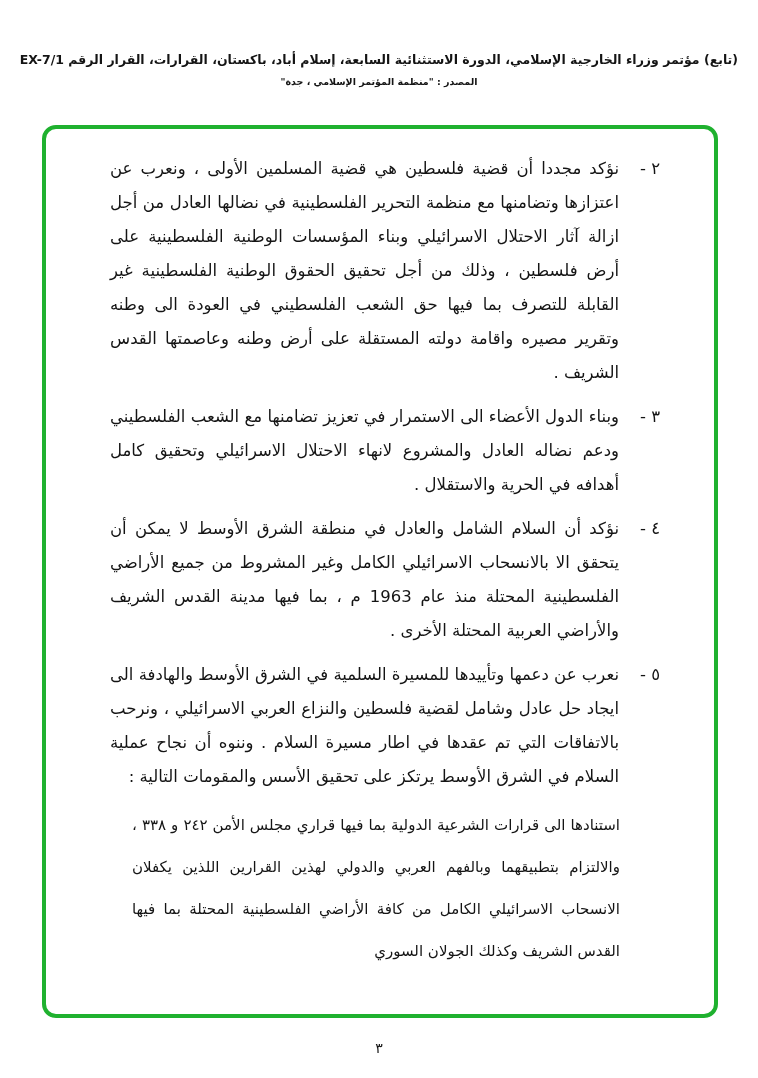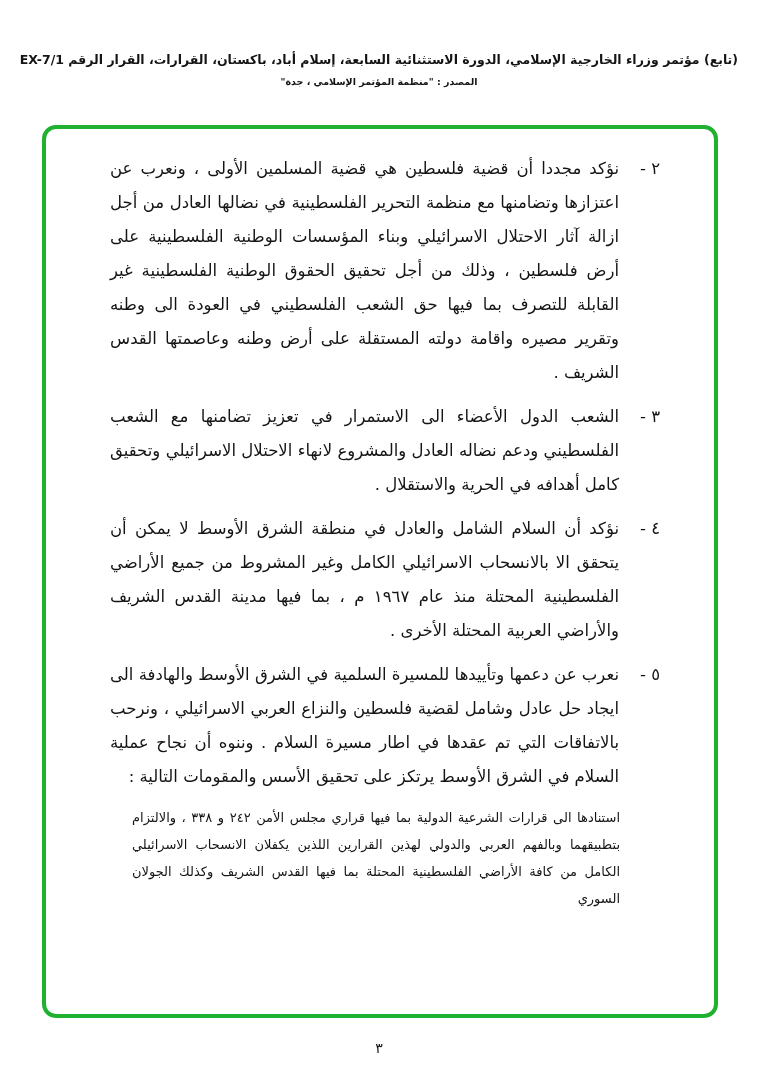--- a/index.html
+++ b/index.html
@@ -77,22 +77,22 @@
   }
   .bold {
     font-weight: normal;
   }
   .section-heading {
     font-size: 21px;
     font-weight: bold;
     margin: 18px 40px 14px 0;
   }
   .section-paragraph {
-    font-size: 13px;
-    line-height: 27px;
+    font-size: 15px;
+    line-height: 42px;
     text-align: justify;
     margin: 0 40px 0 22px;
   }
   .page-number {
     position: absolute;
     bottom: 22px;
     left: 0;
     right: 0;
     text-align: center;
     font-size: 14px;
@@ -112,26 +112,26 @@
 
   <div class="content">
 
     <div class="item">
       <div class="item-number">٢ -</div>
       <div class="item-text"><span class="bold">نؤكد</span><span> مجددا أن قضية فلسطين هي قضية المسلمين الأولى ، </span><span class="bold">ونعرب</span><span> عن اعتزازها وتضامنها مع منظمة التحرير الفلسطينية في نضالها العادل من أجل ازالة آثار الاحتلال الاسرائيلي وبناء المؤسسات الوطنية الفلسطينية على أرض فلسطين ، وذلك من أجل تحقيق الحقوق الوطنية الفلسطينية غير القابلة للتصرف بما فيها حق الشعب الفلسطيني في العودة الى وطنه وتقرير مصيره واقامة دولته المستقلة على أرض وطنه وعاصمتها القدس الشريف .</span></div>
     </div>
 
     <div class="item">
       <div class="item-number">٣ -</div>
-      <div class="item-text"><span class="bold">الشعب</span><span> الدول الأعضاء الى الاستمرار في تعزيز تضامنها مع الشعب الفلسطيني ودعم نضاله العادل والمشروع لانهاء الاحتلال الاسرائيلي وتحقيق كامل أهدافه في الحرية والاستقلال .</span></div>
+      <div class="item-text"><span class="bold">وبناء</span><span> الدول الأعضاء الى الاستمرار في تعزيز تضامنها مع الشعب الفلسطيني ودعم نضاله العادل والمشروع لانهاء الاحتلال الاسرائيلي وتحقيق كامل أهدافه في الحرية والاستقلال .</span></div>
     </div>
 
     <div class="item">
       <div class="item-number">٤ -</div>
-      <div class="item-text"><span class="bold">نؤكد</span><span> أن السلام الشامل والعادل في منطقة الشرق الأوسط لا يمكن أن يتحقق الا بالانسحاب الاسرائيلي الكامل وغير المشروط من جميع الأراضي الفلسطينية المحتلة منذ عام ١٩٦٧ م ، بما فيها مدينة القدس الشريف والأراضي العربية المحتلة الأخرى .</span></div>
+      <div class="item-text"><span class="bold">نؤكد</span><span> أن السلام الشامل والعادل في منطقة الشرق الأوسط لا يمكن أن يتحقق الا بالانسحاب الاسرائيلي الكامل وغير المشروط من جميع الأراضي الفلسطينية المحتلة منذ عام 1963 م ، بما فيها مدينة القدس الشريف والأراضي العربية المحتلة الأخرى .</span></div>
     </div>
 
     <div class="item">
       <div class="item-number">٥ -</div>
       <div class="item-text"><span class="bold">نعرب</span><span> عن دعمها وتأييدها للمسيرة السلمية في الشرق الأوسط والهادفة الى ايجاد حل عادل وشامل لقضية فلسطين والنزاع العربي الاسرائيلي ، </span><span class="bold">ونرحب</span><span> بالاتفاقات التي تم عقدها في اطار مسيرة السلام . </span><span class="bold">وننوه</span><span> أن نجاح عملية السلام في الشرق الأوسط يرتكز على تحقيق الأسس والمقومات التالية :</span></div>
     </div>
 
 
     <div class="section-paragraph">استنادها الى قرارات الشرعية الدولية بما فيها قراري مجلس الأمن ٢٤٢ و ٣٣٨ ، والالتزام بتطبيقهما وبالفهم العربي والدولي لهذين القرارين اللذين يكفلان الانسحاب الاسرائيلي الكامل من كافة الأراضي الفلسطينية المحتلة بما فيها القدس الشريف وكذلك الجولان السوري</div>
 

